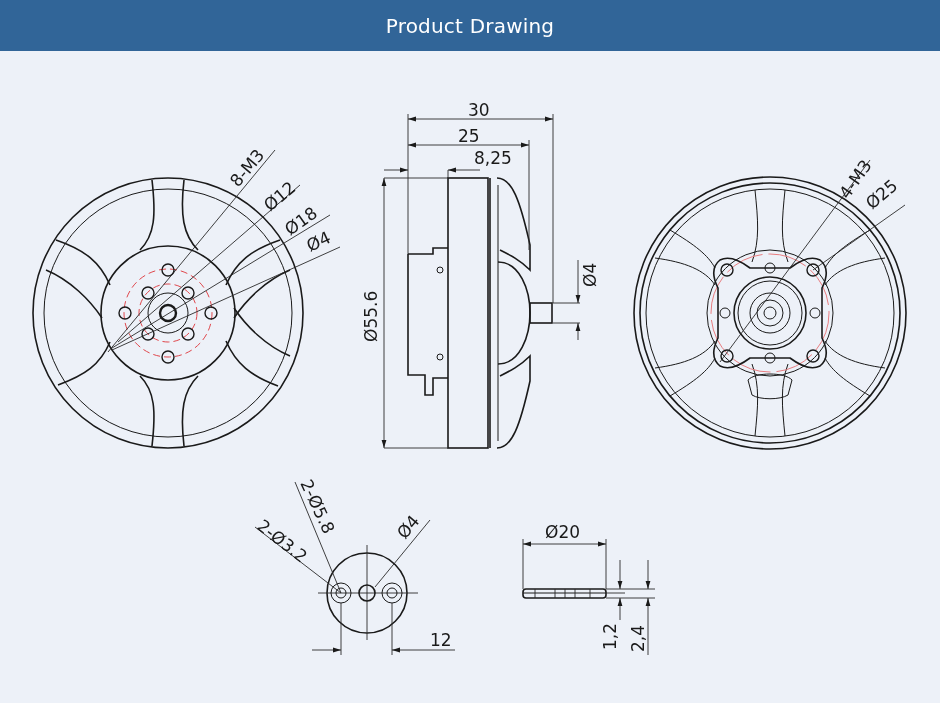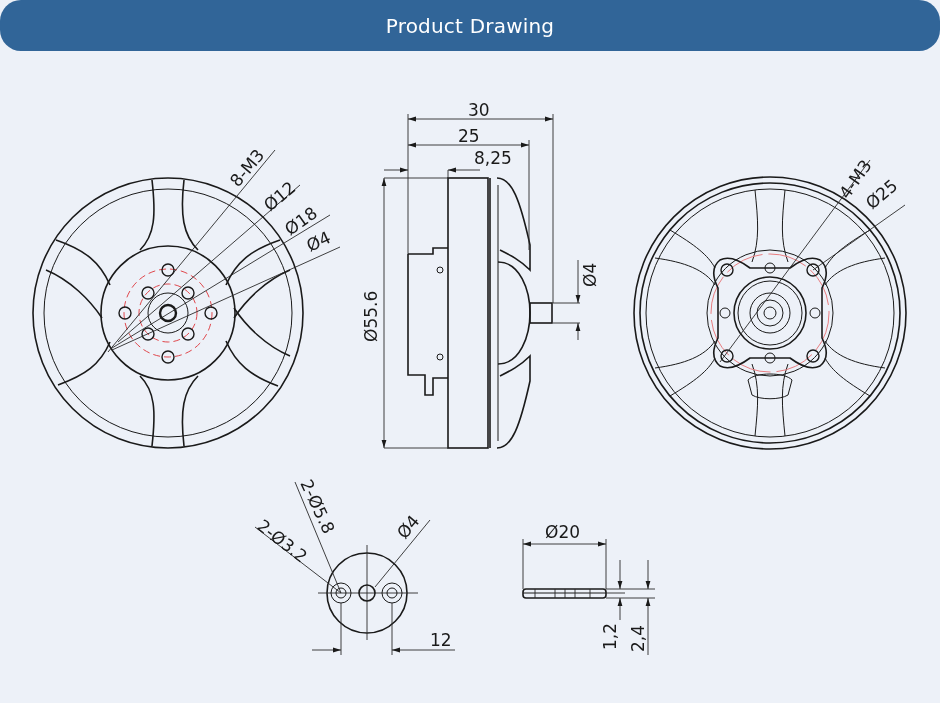--- a/index.html
+++ b/index.html
@@ -4,21 +4,21 @@
 <style>
   html, body { margin: 0; padding: 0; }
   body {
     width: 940px; height: 703px; overflow: hidden;
     background: #edf1f8;
     font-family: "DejaVu Sans", sans-serif;
   }
   .header {
     height: 51px; background: #316598;
     display: flex; align-items: center; justify-content: center;
-    color: #ffffff; font-size: 20px; letter-spacing: 0.2px; border-radius: 21px;
+    color: #ffffff; font-size: 20px; letter-spacing: 0.2px;
   }
   .canvas { position: absolute; left: 0; top: 51px; width: 940px; height: 652px; }
   svg { display: block; }
   .k { stroke: #1a1a1a; fill: none; stroke-width: 1.6; }
   .kt { stroke: #1a1a1a; fill: none; stroke-width: 1; }
   .thin { stroke: #2a2a2a; fill: none; stroke-width: 0.9; }
   .red { stroke: #e0474c; fill: none; stroke-width: 1; stroke-dasharray: 7 4; }
   .redl { stroke: #e87d80; fill: none; stroke-width: 1; stroke-dasharray: 40 6; }
   .dim { font-family: "DejaVu Sans", sans-serif; font-size: 17px; fill: #1a1a1a; }
   .arrow { fill: #1a1a1a; }

